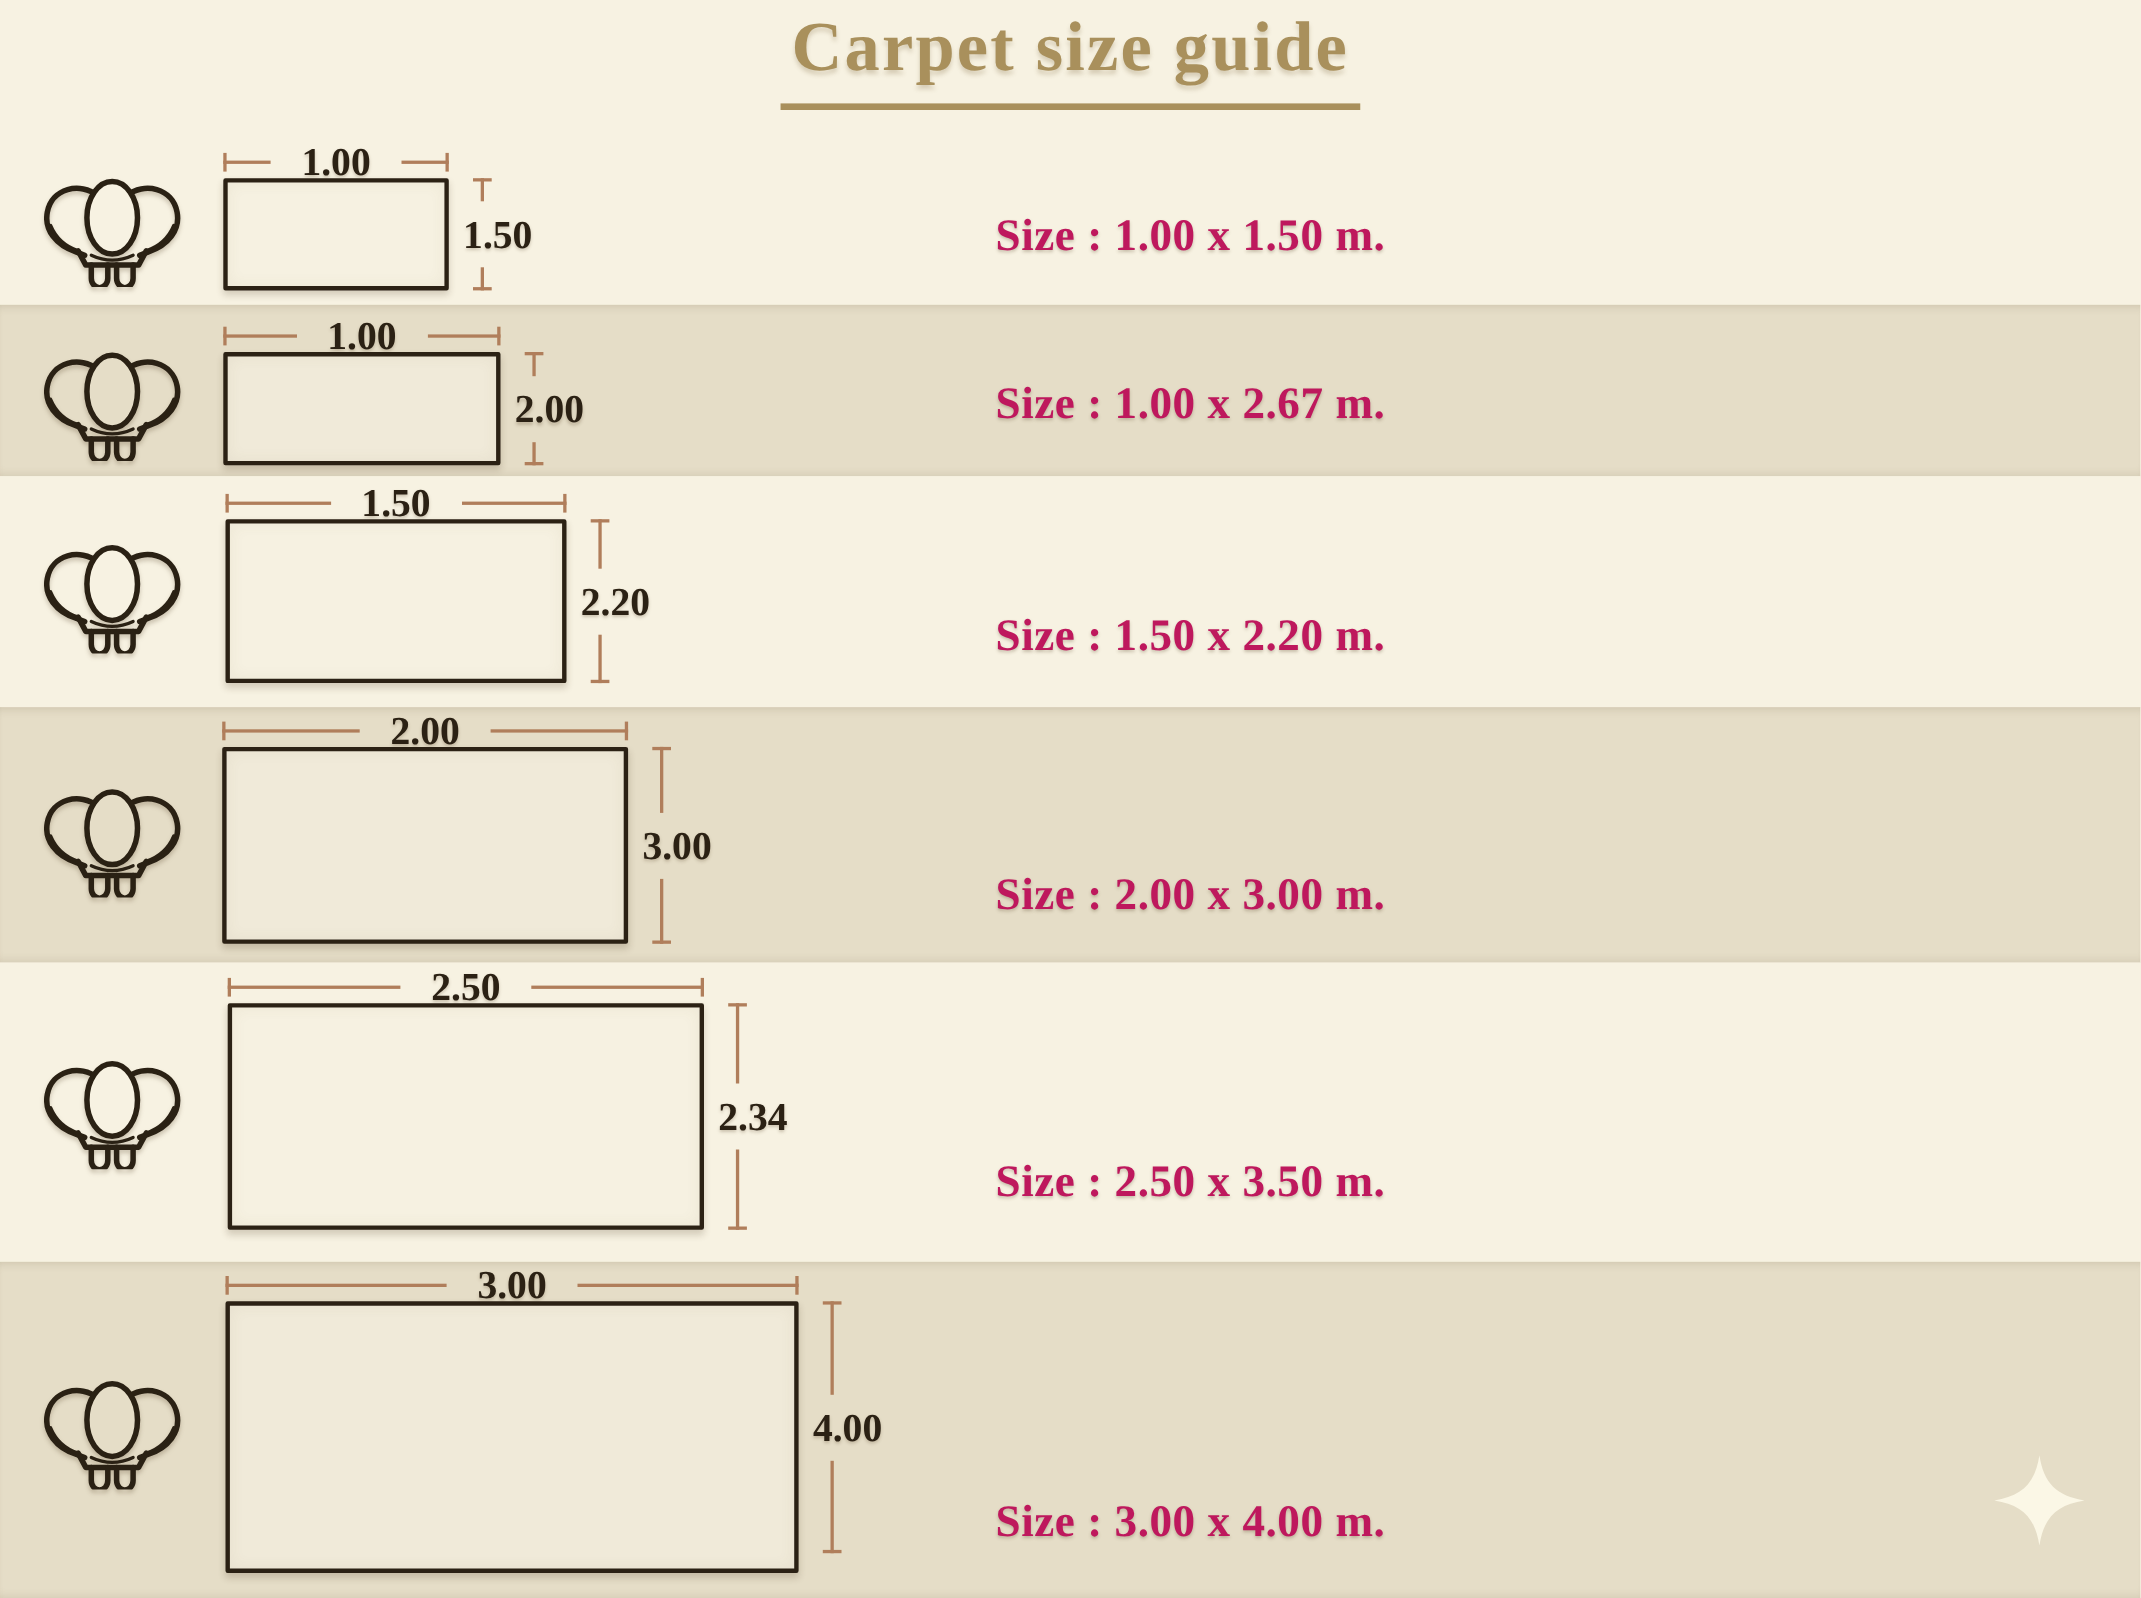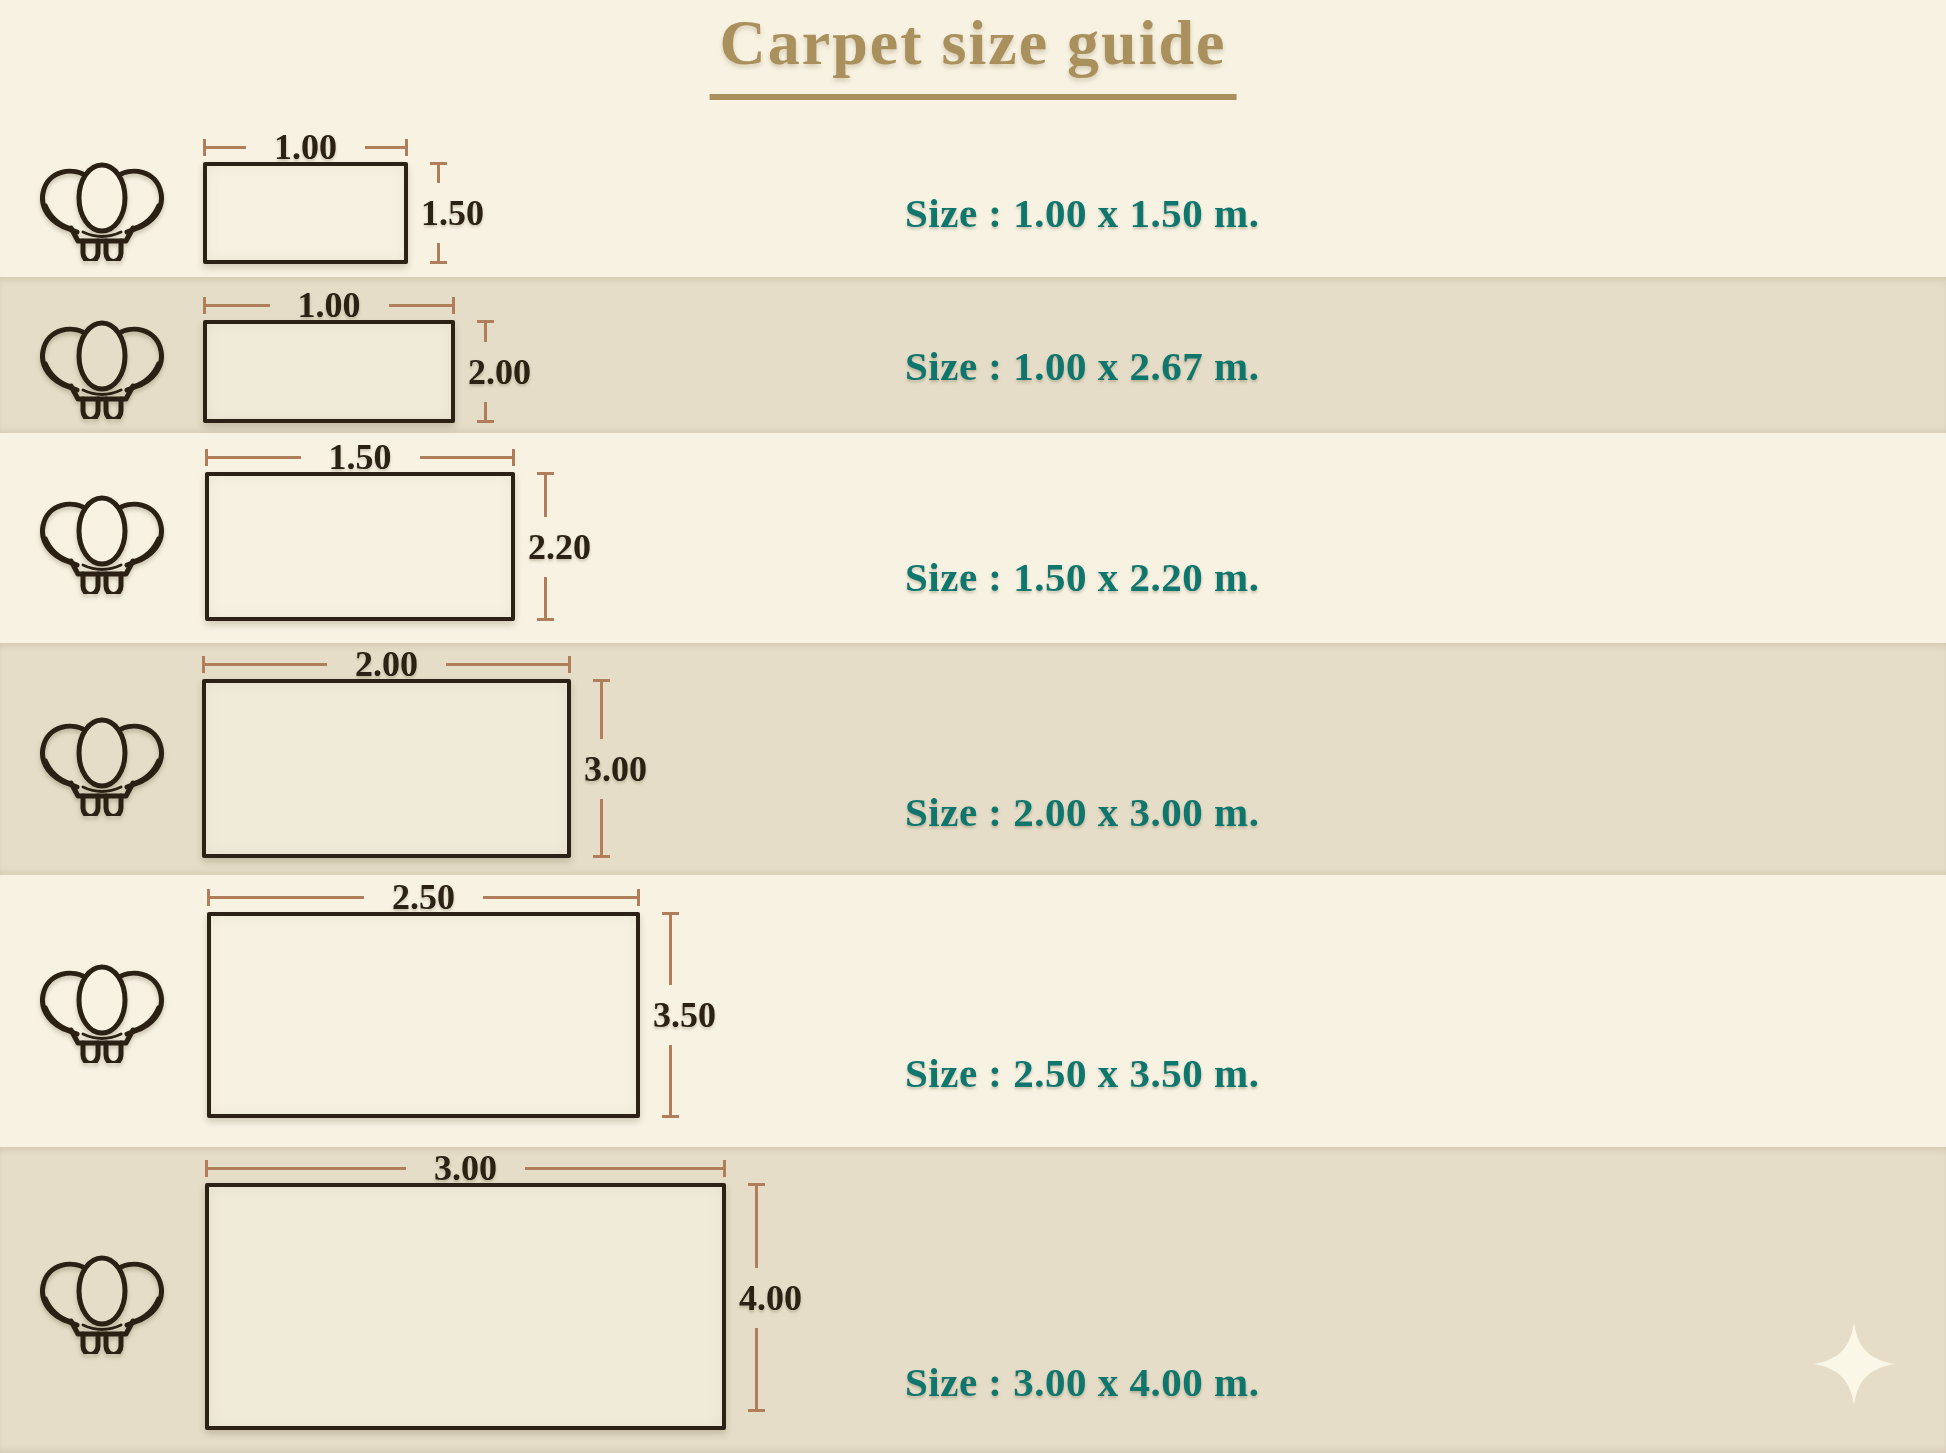--- a/index.html
+++ b/index.html
@@ -61,21 +61,21 @@
   .vseg{position:absolute;left:6.5px;width:3px;background:#b07e5b;}
   .vseg.t{top:0;height:calc(50% - 30px);}
   .vseg.b{bottom:0;height:calc(50% - 30px);}
   .vseg.t::before{content:"";position:absolute;top:0;left:-7px;width:17px;height:3px;background:#b07e5b;}
   .vseg.b::after{content:"";position:absolute;bottom:0;left:-7px;width:17px;height:3px;background:#b07e5b;}
   .hdim .dimlabel{position:absolute;left:-9px;top:50%;transform:translateY(-50%);}
 
   
   .size-label{
     position:absolute;left:905px;
-    color:#0f766e;font-size:41px;line-height:48px;letter-spacing:.5px;
+    color:#be185d;font-size:41px;line-height:48px;letter-spacing:.5px;
     white-space:nowrap;
     text-shadow:0 2px 3px rgba(90,70,40,.30);
   }
 
   
   .chair{position:absolute;left:37px;width:130px;height:100px;}
   .chair svg{width:100%;height:100%;display:block;
     filter:drop-shadow(0 3px 2px rgba(70,52,25,.25));}
   .chair path, .chair ellipse{
     fill:none;stroke:#2a2114;stroke-width:5;stroke-linecap:round;stroke-linejoin:round;
@@ -227,21 +227,21 @@
     </div>
 
     <div class="wdim" style="left:207px;top:4px;width:433px">
       <span class="wseg l"></span>
       <span class="dimlabel">2.50</span>
       <span class="wseg r"></span>
     </div>
     <div class="rect" style="left:207px;top:37px;width:425px;height:198px"></div>
     <div class="hdim" style="left:662px;top:37px;height:206px">
       <span class="vseg t"></span>
-      <span class="dimlabel">3.50</span>
+      <span class="dimlabel">2.34</span>
       <span class="vseg b"></span>
     </div>
     <div class="size-label" style="top:174px">Size : 2.50 x 3.50 m.</div>
   </section>
 
   <section class="band dark" style="height:306px">
     <div class="chair" style="top:107px">
       <svg viewBox="0 0 130 100">
         <path d="M52,17 C36,4 10,10 6,32 C3,48 14,62 32,68 L40,71"></path>
         <path d="M78,17 C94,4 120,10 124,32 C127,48 116,62 98,68 L90,71"></path>

